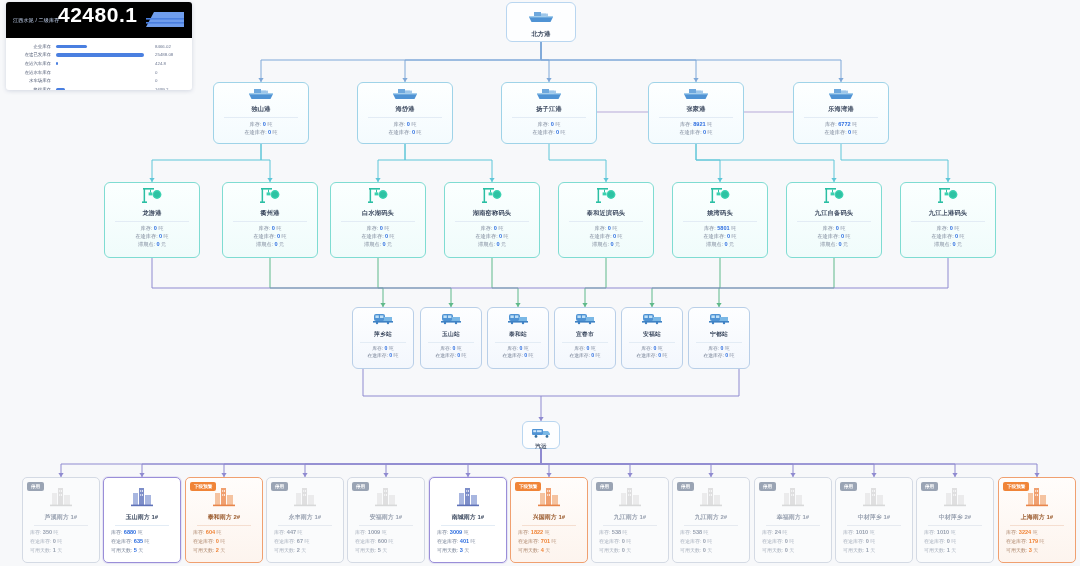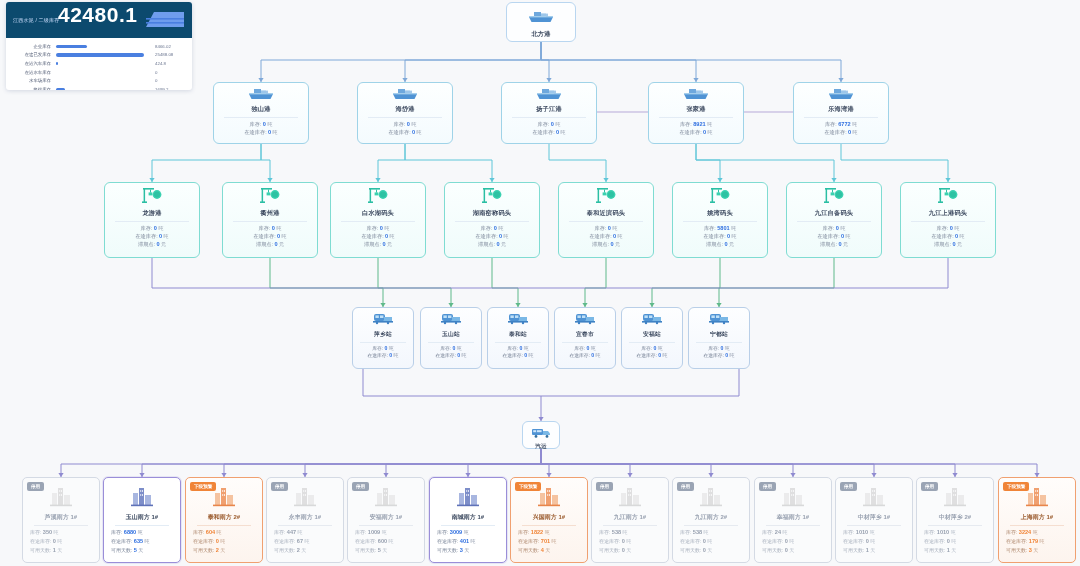--- a/index.html
+++ b/index.html
@@ -13,21 +13,21 @@
   svg.links { position: absolute; left: 0; top: 0; width: 1080px; height: 566px; pointer-events: none; }
 
   
   .kpi-panel {
     position: absolute; left: 6px; top: 2px; width: 186px; height: 88px;
     background: #fff; border-radius: 3px;
     box-shadow: 0 1px 4px rgba(80,100,140,.22);
     overflow: hidden;
   }
   .kpi-head {
-    height: 36px; background: #0c4a6e; position: relative;
+    height: 36px; background: #000000; position: relative;
     display: flex; align-items: center;
   }
   .kpi-head-label {
     color: #cfe0ff; font-size: 5px; padding-left: 7px; white-space: nowrap;
     letter-spacing: .2px;
   }
   .kpi-total {
     position: absolute; left: 52px; top: 1px;
     color: #fff; font-size: 21px; font-weight: 700; letter-spacing: .5px;
   }

